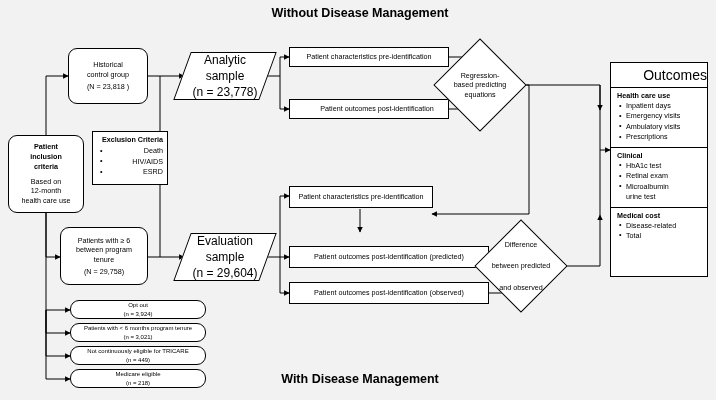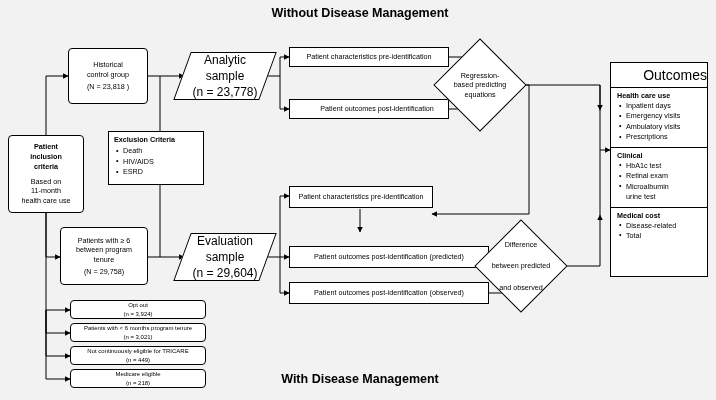--- a/index.html
+++ b/index.html
@@ -20,21 +20,21 @@
     border:1px solid #000;
     box-sizing:border-box;
     display:flex;
     flex-direction:column;
     align-items:center;
     justify-content:center;
     text-align:center;
     font-size:7.2px;
     line-height:1.35;
   }
-  .rounded { border-radius:4px; }
+  .rounded { border-radius:9px; }
   .title-band {
     position:absolute;
     font-size:12.5px;
     font-weight:bold;
     text-align:center;
   }
   .node .ln { display:block; white-space:nowrap; }
   .para { position:absolute; }
 
   
@@ -165,40 +165,40 @@
 
   <div class="title-band" data-name="title-without-disease-management" style="left:160px; top:6px; width:400px;">Without Disease Management</div>
   <div class="title-band" data-name="title-with-disease-management" style="left:180px; top:372px; width:360px;">With Disease Management</div>
 
   <div class="node rounded" data-name="node-patient-inclusion-criteria" style="left:8px; top:135px; width:76px; height:78px;">
     <span class="ln" style="font-weight:bold" data-name="patient-inclusion-line1">Patient</span>
     <span class="ln" style="font-weight:bold" data-name="patient-inclusion-line2">inclusion</span>
     <span class="ln" style="font-weight:bold" data-name="patient-inclusion-line3">criteria</span>
     <span class="ln" style="height:5px"></span>
     <span class="ln" data-name="patient-inclusion-line4">Based on</span>
-    <span class="ln" data-name="patient-inclusion-line5">11-month</span>
+    <span class="ln" data-name="patient-inclusion-line5">12-month</span>
     <span class="ln" data-name="patient-inclusion-line6">health care use</span>
   </div>
 
   <div class="node rounded" data-name="node-historical-control-group" style="left:68px; top:48px; width:80px; height:56px;">
     <span class="ln" data-name="historical-control-line1">Historical</span>
     <span class="ln" data-name="historical-control-line2">control group</span>
     <span class="ln" style="height:3px"></span>
     <span class="ln" data-name="historical-control-line3">(N = 23,818 )</span>
   </div>
 
   <div class="node rounded" data-name="node-program-tenure" style="left:60px; top:227px; width:88px; height:58px;">
     <span class="ln" data-name="program-tenure-line1">Patients with ≥ 6</span>
     <span class="ln" data-name="program-tenure-line2">between program</span>
     <span class="ln" data-name="program-tenure-line3">tenure</span>
     <span class="ln" style="height:2px"></span>
     <span class="ln" data-name="program-tenure-line4">(N = 29,758)</span>
   </div>
 
-  <div class="listbox" data-name="node-exclusion-criteria" style="left:108px; top:131px; width:96px; height:54px;">
+  <div class="listbox" data-name="node-exclusion-criteria" style="left:92px; top:131px; width:76px; height:54px;text-align:right;">
     <div class="hdr" data-name="exclusion-criteria-header">Exclusion Criteria</div>
     <ul data-name="exclusion-criteria-list">
       <li data-name="exclusion-item">Death</li>
       <li data-name="exclusion-item">HIV/AIDS</li>
       <li data-name="exclusion-item">ESRD</li>
     </ul>
   </div>
 
   <div class="para" data-name="node-analytic-sample" style="left:182px; top:52px; width:86px; height:48px;">
     <div class="skewbox" data-name="analytic-sample-shape"></div>

